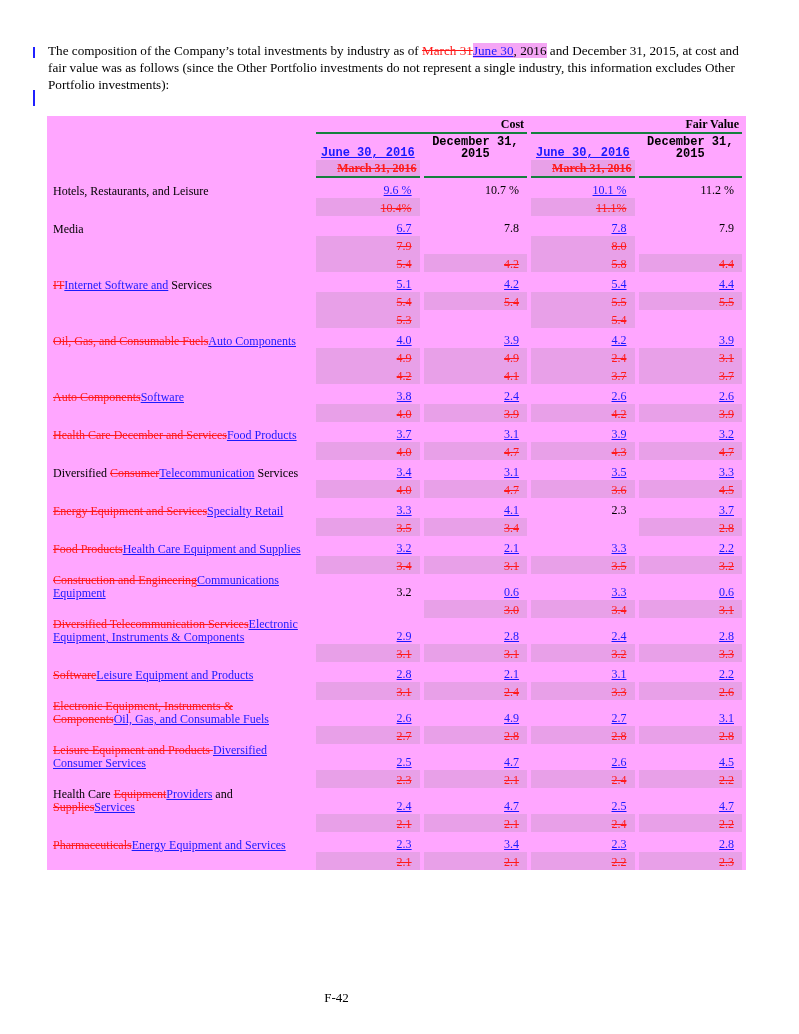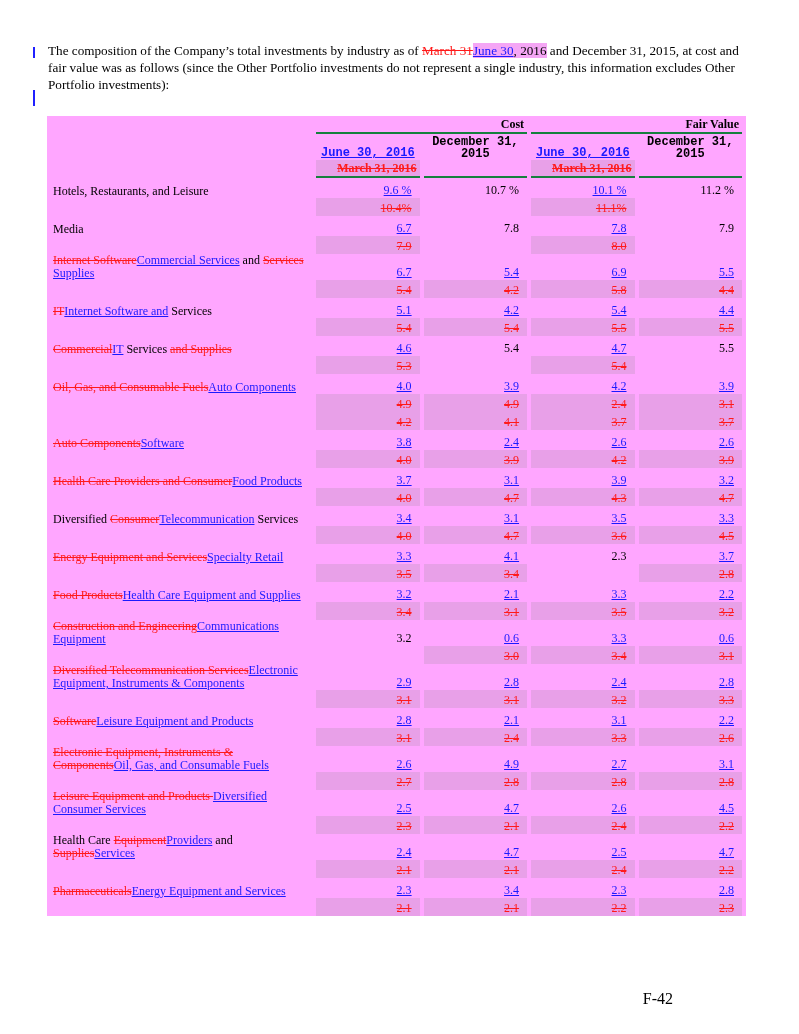--- a/index.html
+++ b/index.html
@@ -12,21 +12,21 @@
   .tbl-wrap { position:absolute; left:47px; top:116px; width:699px; background:#ffa6ff; }
   table { border-collapse:separate; border-spacing:4px 0; width:100%; font-size:12px; }
   td { padding:0 3px; vertical-align:bottom; }
   .lbl { width:255px; line-height:13px; padding-left:2px; }
   .num { text-align:right; width:92px; padding-right:8px; }
   .drow td.cell { background:#e8a0e8; }
   .drow td { height:18px; }
   .mrow td { height:20px; }
   .hdr { font-weight:bold; text-align:center; }
   .bt { border-bottom:2px solid #15803d;text-align:right; }
-  .pg { position:absolute; top:990px; left:0; width:673px; text-align:right; font-size:16px; }
+  .pg { position:absolute; top:990px; left:0; width:673px; text-align:center; font-size:13px; }
 </style>
 </head>
 <body>
 
 <div class="bar" style="top:47px;height:11px;"></div>
 <div class="bar" style="top:90px;height:16px;"></div>
 
 <div class="intro">
   <span>The composition of the Company’s total investments by industry as of </span><span class="del">March 31</span><span class="hl"><span class="ins">June 30</span><span>, 2016</span></span><span> and December 31, 2015, at cost and fair value was as follows (since the Other Portfolio investments do not represent a single industry, this information excludes Other Portfolio investments):</span>
 </div>
@@ -76,27 +76,20 @@
           <td class="num"><span class="ins">7.8</span></td>
           <td class="num"><span>7.9</span></td>
         </tr>
         <tr class="drow">
           <td class="lbl"></td>
           <td class="num cell"><span class="del">7.9</span></td>
           <td class="num"><span class="del"></span></td>
           <td class="num cell"><span class="del">8.0</span></td>
           <td class="num"><span class="del"></span></td>
         </tr>
-        <tr class="mrow">
-          <td class="lbl"><span class="del">Internet Software</span><span class="ins">Commercial Services</span><span> and </span><span class="del">Services </span><span class="ins">Supplies</span></td>
-          <td class="num"><span class="ins">6.7</span></td>
-          <td class="num"><span class="ins">5.4</span></td>
-          <td class="num"><span class="ins">6.9</span></td>
-          <td class="num"><span class="ins">5.5</span></td>
-        </tr>
         <tr class="drow">
           <td class="lbl"></td>
           <td class="num cell"><span class="del">5.4</span></td>
           <td class="num cell"><span class="del">4.2</span></td>
           <td class="num cell"><span class="del">5.8</span></td>
           <td class="num cell"><span class="del">4.4</span></td>
         </tr>
         <tr class="mrow">
           <td class="lbl"><span class="del">IT</span><span class="ins">Internet Software and</span><span> Services</span></td>
           <td class="num"><span class="ins">5.1</span></td>
@@ -104,27 +97,20 @@
           <td class="num"><span class="ins">5.4</span></td>
           <td class="num"><span class="ins">4.4</span></td>
         </tr>
         <tr class="drow">
           <td class="lbl"></td>
           <td class="num cell"><span class="del">5.4</span></td>
           <td class="num cell"><span class="del">5.4</span></td>
           <td class="num cell"><span class="del">5.5</span></td>
           <td class="num cell"><span class="del">5.5</span></td>
         </tr>
-        <tr class="mrow">
-          <td class="lbl"><span class="del">Commercial</span><span class="ins">IT</span><span> Services </span><span class="del">and Supplies</span></td>
-          <td class="num"><span class="ins">4.6</span></td>
-          <td class="num"><span>5.4</span></td>
-          <td class="num"><span class="ins">4.7</span></td>
-          <td class="num"><span>5.5</span></td>
-        </tr>
         <tr class="drow">
           <td class="lbl"></td>
           <td class="num cell"><span class="del">5.3</span></td>
           <td class="num"><span class="del"></span></td>
           <td class="num cell"><span class="del">5.4</span></td>
           <td class="num"><span class="del"></span></td>
         </tr>
         <tr class="mrow">
           <td class="lbl"><span class="del">Oil, Gas, and Consumable Fuels</span><span class="ins">Auto Components</span></td>
           <td class="num"><span class="ins">4.0</span></td>
@@ -154,21 +140,21 @@
           <td class="num"><span class="ins">2.6</span></td>
         </tr>
         <tr class="drow">
           <td class="lbl"></td>
           <td class="num cell"><span class="del">4.0</span></td>
           <td class="num cell"><span class="del">3.9</span></td>
           <td class="num cell"><span class="del">4.2</span></td>
           <td class="num cell"><span class="del">3.9</span></td>
         </tr>
         <tr class="mrow">
-          <td class="lbl"><span class="del">Health Care Providers and Consumer</span><span class="ins">Food Products</span></td>
+          <td class="lbl"><span class="del">Health Care December and Services</span><span class="ins">Food Products</span></td>
           <td class="num"><span class="ins">3.7</span></td>
           <td class="num"><span class="ins">3.1</span></td>
           <td class="num"><span class="ins">3.9</span></td>
           <td class="num"><span class="ins">3.2</span></td>
         </tr>
         <tr class="drow">
           <td class="lbl"></td>
           <td class="num cell"><span class="del">4.0</span></td>
           <td class="num cell"><span class="del">4.7</span></td>
           <td class="num cell"><span class="del">4.3</span></td>

